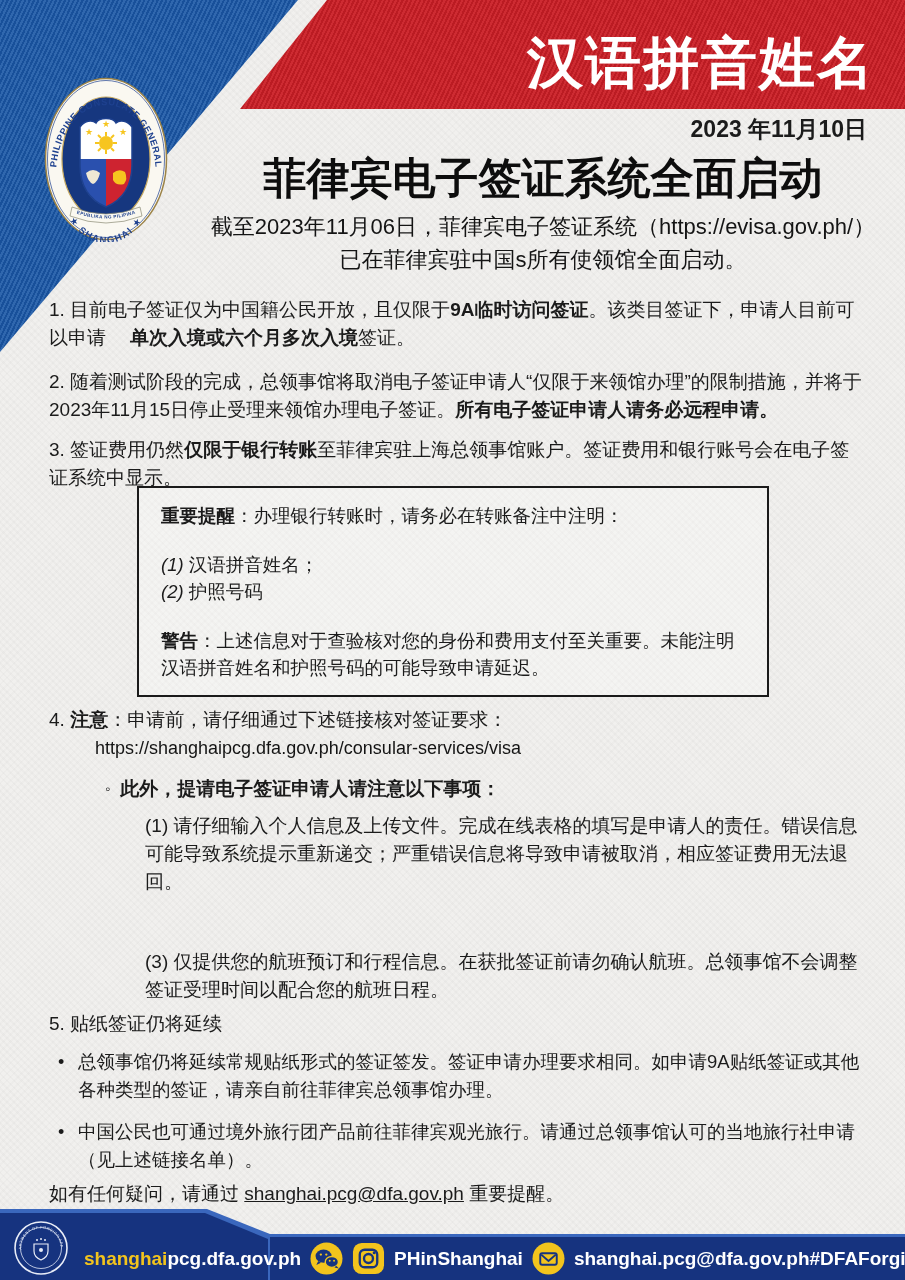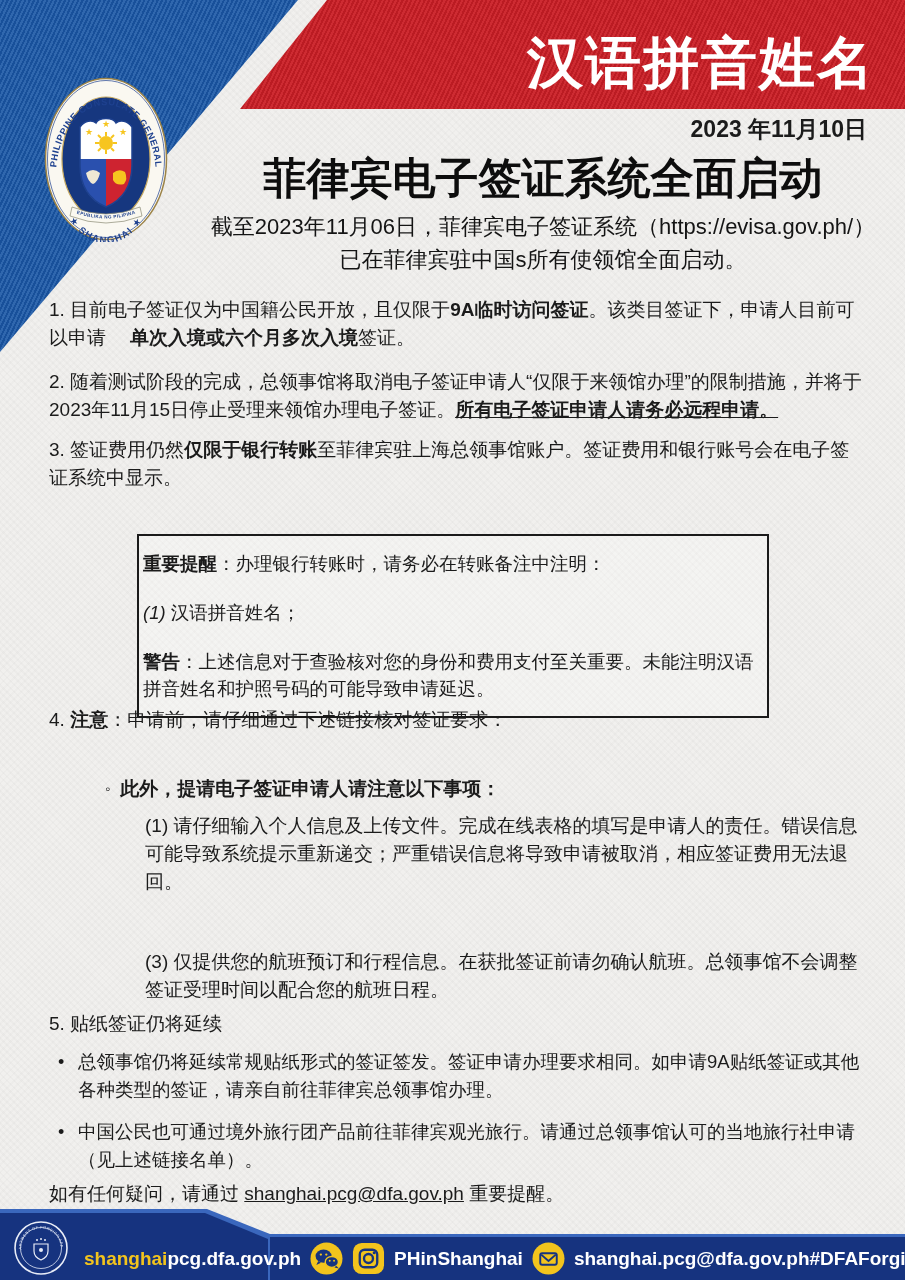--- a/index.html
+++ b/index.html
@@ -24,21 +24,21 @@
     font-size:56px;font-weight:bold;letter-spacing:2px;white-space:nowrap;}
   .date{position:absolute;top:114px;right:38px;z-index:3;font-size:23px;font-weight:bold;}
   .main-title{position:absolute;top:150px;left:165px;width:756px;z-index:3;text-align:center;
     font-size:43px;font-weight:bold;color:#0d0d0d;white-space:nowrap;}
   .subtitle{position:absolute;top:210px;left:165px;width:756px;z-index:3;text-align:center;
     font-size:22px;line-height:33px;color:#141414;}
   .seal{position:absolute;left:44px;top:76px;width:124px;height:166px;z-index:4;}
   
   .blk{position:absolute;left:49px;width:814px;font-size:19px;line-height:28px;z-index:3;}
   .notice-box{position:absolute;left:137px;top:486px;width:632px;z-index:3;box-sizing:border-box;
-    border:2px solid #1a1a1a;padding:14px 4px;font-size:18.5px;line-height:27px;background:rgba(255,255,255,.25);margin-top:48px;}
+    border:2px solid #1a1a1a;padding:14px 22px;font-size:18.5px;line-height:27px;background:rgba(255,255,255,.25);}
   .nb-gap{margin-top:22px;}
   .link-line{position:absolute;left:95px;width:700px;font-size:18px;z-index:3;color:#141414;}
   .sub-line{position:absolute;left:105px;width:740px;font-size:19px;z-index:3;font-weight:bold;}
   .sub-marker{display:inline-block;margin-right:10px;font-size:15px;vertical-align:1px;}
   .item{position:absolute;left:145px;width:720px;font-size:19px;line-height:28px;z-index:3;}
   .bullet-row{position:absolute;left:58px;width:812px;z-index:3;font-size:18.5px;line-height:28px;}
   .bullet-dot{position:absolute;left:0;top:0;font-size:18px;}
   .bullet-text{display:block;padding-left:20px;}
   
   .f-bar-hi{position:absolute;left:0;bottom:0;width:905px;height:46px;background:#3a67bd;z-index:5;}
@@ -110,30 +110,32 @@
     </text>
     <text font-size="9.2" fill="#1e418f" font-weight="bold" letter-spacing="0.6">
       <textPath href="#sealTop" startOffset="50%" text-anchor="middle">PHILIPPINE CONSULATE GENERAL</textPath>
     </text>
     <text font-size="9.5" fill="#1e418f" font-weight="bold" letter-spacing="1.5">
       <textPath href="#sealBottom" startOffset="50%" text-anchor="middle">★ SHANGHAI ★</textPath>
     </text>
   </svg>
 
   <div class="blk" style="top:296px"><span>1. 目前电子签证仅为中国籍公民开放，且仅限于</span><span style="font-weight: bold;">9A临时访问签证</span><span>。该类目签证下，申请人目前可以申请</span><span style="font-weight: bold; margin-left: 24px;">单次入境或六个月多次入境</span><span>签证。</span></div>
-  <div class="blk" style="top:368px"><span>2. 随着测试阶段的完成，总领事馆将取消电子签证申请人“仅限于来领馆办理”的限制措施，并将于2023年11月15日停止受理来领馆办理电子签证。</span><span style="font-weight: bold; text-decoration: underline;">所有电子签证申请人请务必远程申请。</span></div>
+  <div class="blk" style="top:368px"><span>2. 随着测试阶段的完成，总领事馆将取消电子签证申请人“仅限于来领馆办理”的限制措施，并将于2023年11月15日停止受理来领馆办理电子签证。</span><span style="font-weight: bold;">所有电子签证申请人请务必远程申请。</span></div>
   <div class="blk" style="top:436px"><span>3. 签证费用仍然</span><span style="font-weight: bold; text-align: right;">仅限于银行转账</span><span>至菲律宾驻上海总领事馆账户。签证费用和银行账号会在电子签证系统中显示。</span></div>
 
   <div class="notice-box">
     <div><span style="font-weight: bold;">重要提醒</span><span>：办理银行转账时，请务必在转账备注中注明：</span></div>
     <div class="nb-gap"><span style="font-style: italic;">(1) </span><span>汉语拼音姓名；</span></div>
+    <div><span style="font-style: italic;">(2) </span><span>护照号码</span></div>
     <div class="nb-gap"><span style="font-weight: bold;">警告</span><span>：上述信息对于查验核对您的身份和费用支付至关重要。未能注明汉语拼音姓名和护照号码的可能导致申请延迟。</span></div>
   </div>
 
   <div class="blk" style="top:706px"><span>4. </span><span style="font-weight: bold; text-align: right;">注意</span><span>：申请前，请仔细通过下述链接核对签证要求：</span></div>
+  <div class="link-line" style="top:738px">https://shanghaipcg.dfa.gov.ph/consular-services/visa</div>
   <div class="sub-line" style="top:776px">
     <span class="sub-marker">◦</span><span>此外，提请电子签证申请人请注意以下事项：</span>
   </div>
   <div class="item" style="top:812px">(1) 请仔细输入个人信息及上传文件。完成在线表格的填写是申请人的责任。错误信息可能导致系统提示重新递交；严重错误信息将导致申请被取消，相应签证费用无法退回。</div>
   <div class="item" style="top:948px">(3) 仅提供您的航班预订和行程信息。在获批签证前请勿确认航班。总领事馆不会调整签证受理时间以配合您的航班日程。</div>
 
   <div class="blk" style="top:1010px">5. 贴纸签证仍将延续</div>
 
   <div class="bullet-row" style="top:1048px">
     <span class="bullet-dot">•</span>

